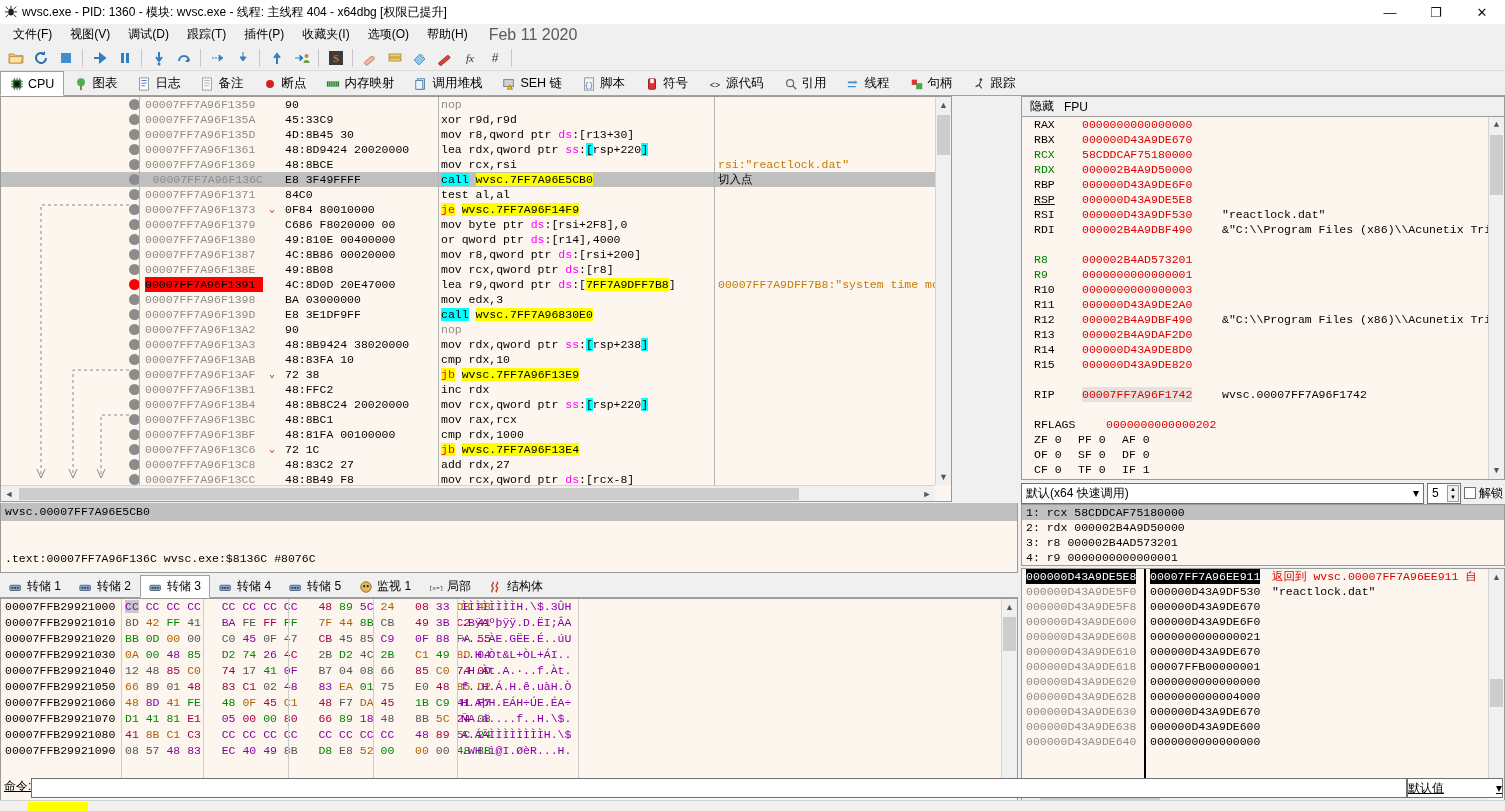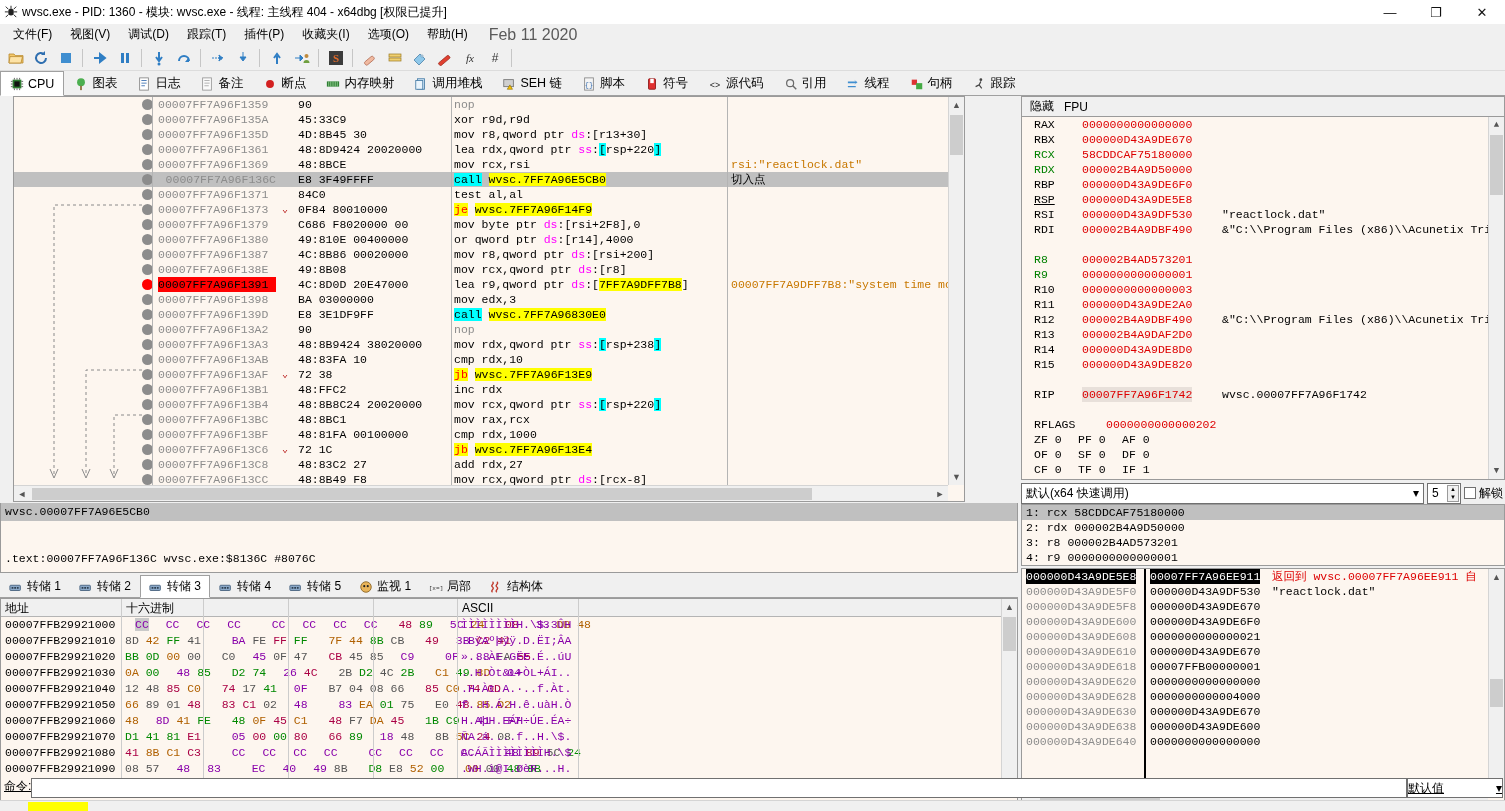--- a/index.html
+++ b/index.html
@@ -62,21 +62,21 @@
 
   
   .cpu-area { position:absolute; left:0; top:96px; width:1505px; height:715px; }
 
   
   .left-col { position:absolute; left:0; top:0; width:1018px; height:715px; }
   .right-col { position:absolute; left:1021px; top:0; width:484px; height:715px; }
 
   
   .disasm {
-    position:absolute; left:13px; top:0; width:952px; height:406px;
+    position:absolute; left:0; top:0; width:952px; height:406px;
     background:#fdf6ef; border:1px solid #9a9a9a; overflow:hidden;
   }
   .disasm-inner { position:relative; width:1002px; height:389px; }
   .d-row {
     position:relative; height:15px; line-height:15px;
     font-family:"Liberation Mono", monospace; font-size:11.5px; white-space:pre;
   }
   .d-row.sel { background:#c0c0c0; }
   .d-bp .d-addr { background:#ff0000; color:#000; }
   .d-row.sel .d-addr { background:#c0c0c0;text-align:right; }
@@ -157,21 +157,21 @@
     font-size:12px;
   }
   .dump-hdr .h { position:absolute; top:1px; padding-left:4px; line-height:16px; }
   .dump-hdr .div { position:absolute; top:0; width:1px; height:18px; background:#b4b4b4; }
   .dump-body { position:relative; font-family:"Liberation Mono", monospace; font-size:11.5px; }
   .dmp-row { height:16px; line-height:16px; white-space:pre; position:relative; }
   .dmp-addr { position:absolute; left:4px; color:#000; }
   .dmp-hex  { position:absolute; left:124px; }
   .dmp-asc  { position:absolute; left:460px; }
   .hx { }
-  .hx.v0 { color:#8800aa;margin-left:10px; }
+  .hx.v0 { color:#8800aa; }
   .hx.v1 { color:#aa0044; }
   .hx.v2 { color:#008800; }
   .hx.v3 { color:#b06000; }
   .hx.v4 { color:#555555; }
   .hx.sel { background:#c9c9c9; }
   .dcol { position:absolute; top:0; width:1px; background:#cccccc; }
 
   
   .reghdr {
     position:absolute; left:0; top:0; width:484px; height:21px;
@@ -627,28 +627,20 @@
           <div class="dtab">
             <span style="width: 14px; height: 14px; display: inline-block;"><svg width="14" height="14" viewBox="0 0 16 16">
                 <path d="M4 2c3 2-3 4 0 6s-3 4 0 6" stroke="#c0392b" stroke-width="1.6" fill="none"></path>
                 <path d="M9 2c3 2-3 4 0 6s-3 4 0 6" stroke="#c0392b" stroke-width="1.6" fill="none"></path>
               </svg></span>
             <span>结构体</span>
           </div>
         </div>
 
       <div class="dump">
-        <div class="dump-hdr">
-          <div class="h" style="left:0;width:120px">地址</div>
-          <div class="div" style="left:120px"></div>
-          <div class="h" style="left:121px;width:335px">十六进制</div>
-          <div class="div" style="left:456px"></div>
-          <div class="h" style="left:457px;width:120px">ASCII</div>
-          <div class="div" style="left:577px"></div>
-        </div>
         <div class="dump-body" id="dump-rows">
             <div class="dmp-row"><span class="dmp-addr">00007FFB29921000</span><span class="dmp-hex"><span class="hx v0 sel">CC</span> <span class="hx v0">CC</span> <span class="hx v0">CC</span> <span class="hx v0">CC</span>   <span class="hx v0">CC</span> <span class="hx v0">CC</span> <span class="hx v0">CC</span> <span class="hx v0">CC</span>   <span class="hx v1">48</span> <span class="hx v2">89</span> <span class="hx v0">5C</span> <span class="hx v3">24</span>   <span class="hx v1">08</span> <span class="hx v0">33</span> <span class="hx v3">DB</span> <span class="hx v3">48</span></span><span class="dmp-asc" style="color: rgb(136, 0, 170);">ÌÌÌÌÌÌÌÌH.\$.3ÛH</span></div>
             <div class="dmp-row"><span class="dmp-addr">00007FFB29921010</span><span class="dmp-hex"><span class="hx v4">8D</span> <span class="hx v3">42</span> <span class="hx v2">FF</span> <span class="hx v4">41</span>   <span class="hx v0">BA</span> <span class="hx v4">FE</span> <span class="hx v1">FF</span> <span class="hx v2">FF</span>   <span class="hx v3">7F</span> <span class="hx v3">44</span> <span class="hx v2">8B</span> <span class="hx v4">CB</span>   <span class="hx v1">49</span> <span class="hx v0">3B</span> <span class="hx v1">C2</span> <span class="hx v1">41</span></span><span class="dmp-asc" style="color: rgb(136, 0, 170);">.BÿAºþÿÿ.D.ËI;ÂA</span></div>
             <div class="dmp-row"><span class="dmp-addr">00007FFB29921020</span><span class="dmp-hex"><span class="hx v2">BB</span> <span class="hx v2">0D</span> <span class="hx v3">00</span> <span class="hx v4">00</span>   <span class="hx v4">C0</span> <span class="hx v0">45</span> <span class="hx v4">0F</span> <span class="hx v4">47</span>   <span class="hx v1">CB</span> <span class="hx v4">45</span> <span class="hx v4">85</span> <span class="hx v0">C9</span>   <span class="hx v0">0F</span> <span class="hx v0">88</span> <span class="hx v4">FA</span> <span class="hx v1">55</span></span><span class="dmp-asc" style="color: rgb(136, 0, 170);">»...ÀE.GËE.É..úU</span></div>
             <div class="dmp-row"><span class="dmp-addr">00007FFB29921030</span><span class="dmp-hex"><span class="hx v3">0A</span> <span class="hx v2">00</span> <span class="hx v0">48</span> <span class="hx v2">85</span>   <span class="hx v2">D2</span> <span class="hx v2">74</span> <span class="hx v0">26</span> <span class="hx v1">4C</span>   <span class="hx v4">2B</span> <span class="hx v2">D2</span> <span class="hx v4">4C</span> <span class="hx v2">2B</span>   <span class="hx v3">C1</span> <span class="hx v2">49</span> <span class="hx v3">8D</span> <span class="hx v0">04</span></span><span class="dmp-asc" style="color: rgb(136, 0, 170);">..H.Òt&amp;L+ÒL+ÁI..</span></div>
             <div class="dmp-row"><span class="dmp-addr">00007FFB29921040</span><span class="dmp-hex"><span class="hx v4">12</span> <span class="hx v4">48</span> <span class="hx v1">85</span> <span class="hx v3">C0</span>   <span class="hx v1">74</span> <span class="hx v4">17</span> <span class="hx v2">41</span> <span class="hx v0">0F</span>   <span class="hx v4">B7</span> <span class="hx v4">04</span> <span class="hx v4">08</span> <span class="hx v4">66</span>   <span class="hx v1">85</span> <span class="hx v3">C0</span> <span class="hx v1">74</span> <span class="hx v1">0D</span></span><span class="dmp-asc" style="color: rgb(136, 0, 170);">.H.Àt.A.·..f.Àt.</span></div>
             <div class="dmp-row"><span class="dmp-addr">00007FFB29921050</span><span class="dmp-hex"><span class="hx v3">66</span> <span class="hx v4">89</span> <span class="hx v4">01</span> <span class="hx v1">48</span>   <span class="hx v1">83</span> <span class="hx v1">C1</span> <span class="hx v4">02</span> <span class="hx v0">48</span>   <span class="hx v0">83</span> <span class="hx v3">EA</span> <span class="hx v2">01</span> <span class="hx v4">75</span>   <span class="hx v4">E0</span> <span class="hx v1">48</span> <span class="hx v3">85</span> <span class="hx v3">D2</span></span><span class="dmp-asc" style="color: rgb(136, 0, 170);">f..H.Á.H.ê.uàH.Ò</span></div>
             <div class="dmp-row"><span class="dmp-addr">00007FFB29921060</span><span class="dmp-hex"><span class="hx v3">48</span> <span class="hx v0">8D</span> <span class="hx v3">41</span> <span class="hx v2">FE</span>   <span class="hx v2">48</span> <span class="hx v3">0F</span> <span class="hx v1">45</span> <span class="hx v3">C1</span>   <span class="hx v1">48</span> <span class="hx v4">F7</span> <span class="hx v3">DA</span> <span class="hx v1">45</span>   <span class="hx v2">1B</span> <span class="hx v2">C9</span> <span class="hx v0">41</span> <span class="hx v0">F7</span></span><span class="dmp-asc" style="color: rgb(136, 0, 170);">H.AþH.EÁH÷ÚE.ÉA÷</span></div>
             <div class="dmp-row"><span class="dmp-addr">00007FFB29921070</span><span class="dmp-hex"><span class="hx v2">D1</span> <span class="hx v2">41</span> <span class="hx v2">81</span> <span class="hx v1">E1</span>   <span class="hx v0">05</span> <span class="hx v1">00</span> <span class="hx v2">00</span> <span class="hx v1">80</span>   <span class="hx v1">66</span> <span class="hx v2">89</span> <span class="hx v0">18</span> <span class="hx v4">48</span>   <span class="hx v4">8B</span> <span class="hx v3">5C</span> <span class="hx v1">24</span> <span class="hx v4">08</span></span><span class="dmp-asc" style="color: rgb(136, 0, 170);">ÑA.á....f..H.\$.</span></div>
             <div class="dmp-row"><span class="dmp-addr">00007FFB29921080</span><span class="dmp-hex"><span class="hx v1">41</span> <span class="hx v3">8B</span> <span class="hx v3">C1</span> <span class="hx v1">C3</span>   <span class="hx v0">CC</span> <span class="hx v0">CC</span> <span class="hx v0">CC</span> <span class="hx v0">CC</span>   <span class="hx v0">CC</span> <span class="hx v0">CC</span> <span class="hx v0">CC</span> <span class="hx v0">CC</span>   <span class="hx v0">48</span> <span class="hx v1">89</span> <span class="hx v4">5C</span> <span class="hx v2">24</span></span><span class="dmp-asc" style="color: rgb(136, 0, 170);">A.ÁÃÌÌÌÌÌÌÌÌH.\$</span></div>

